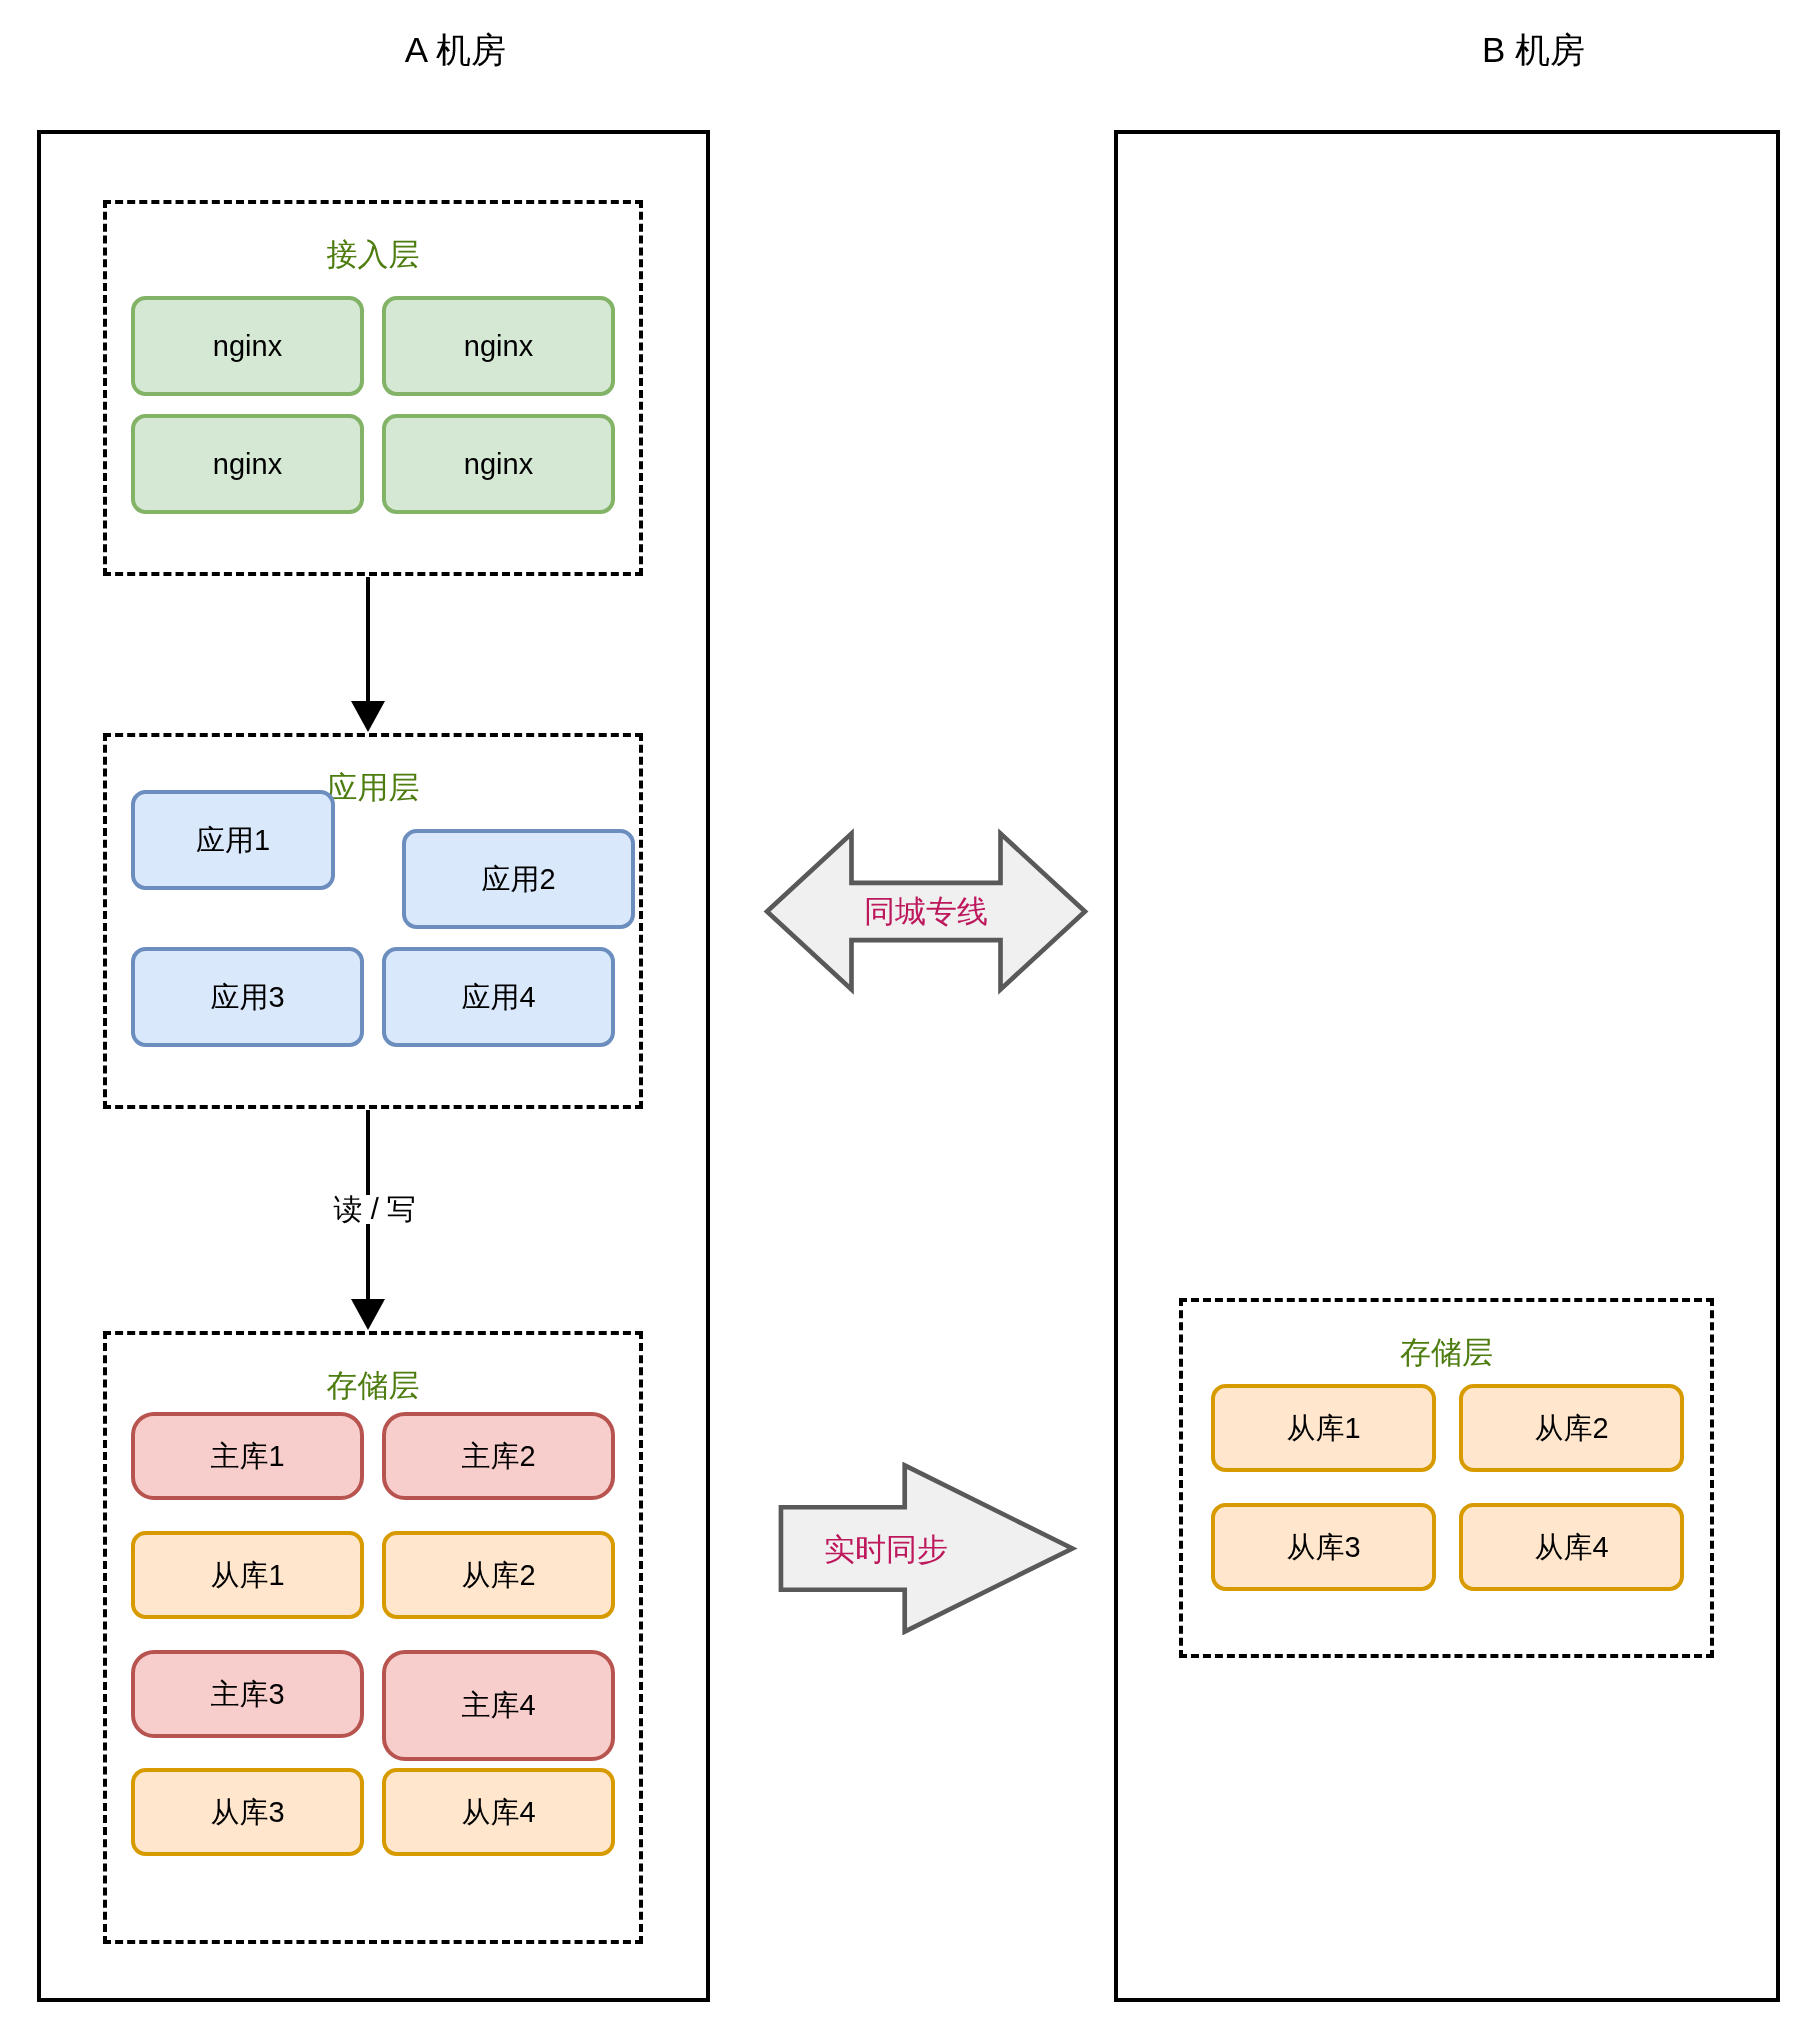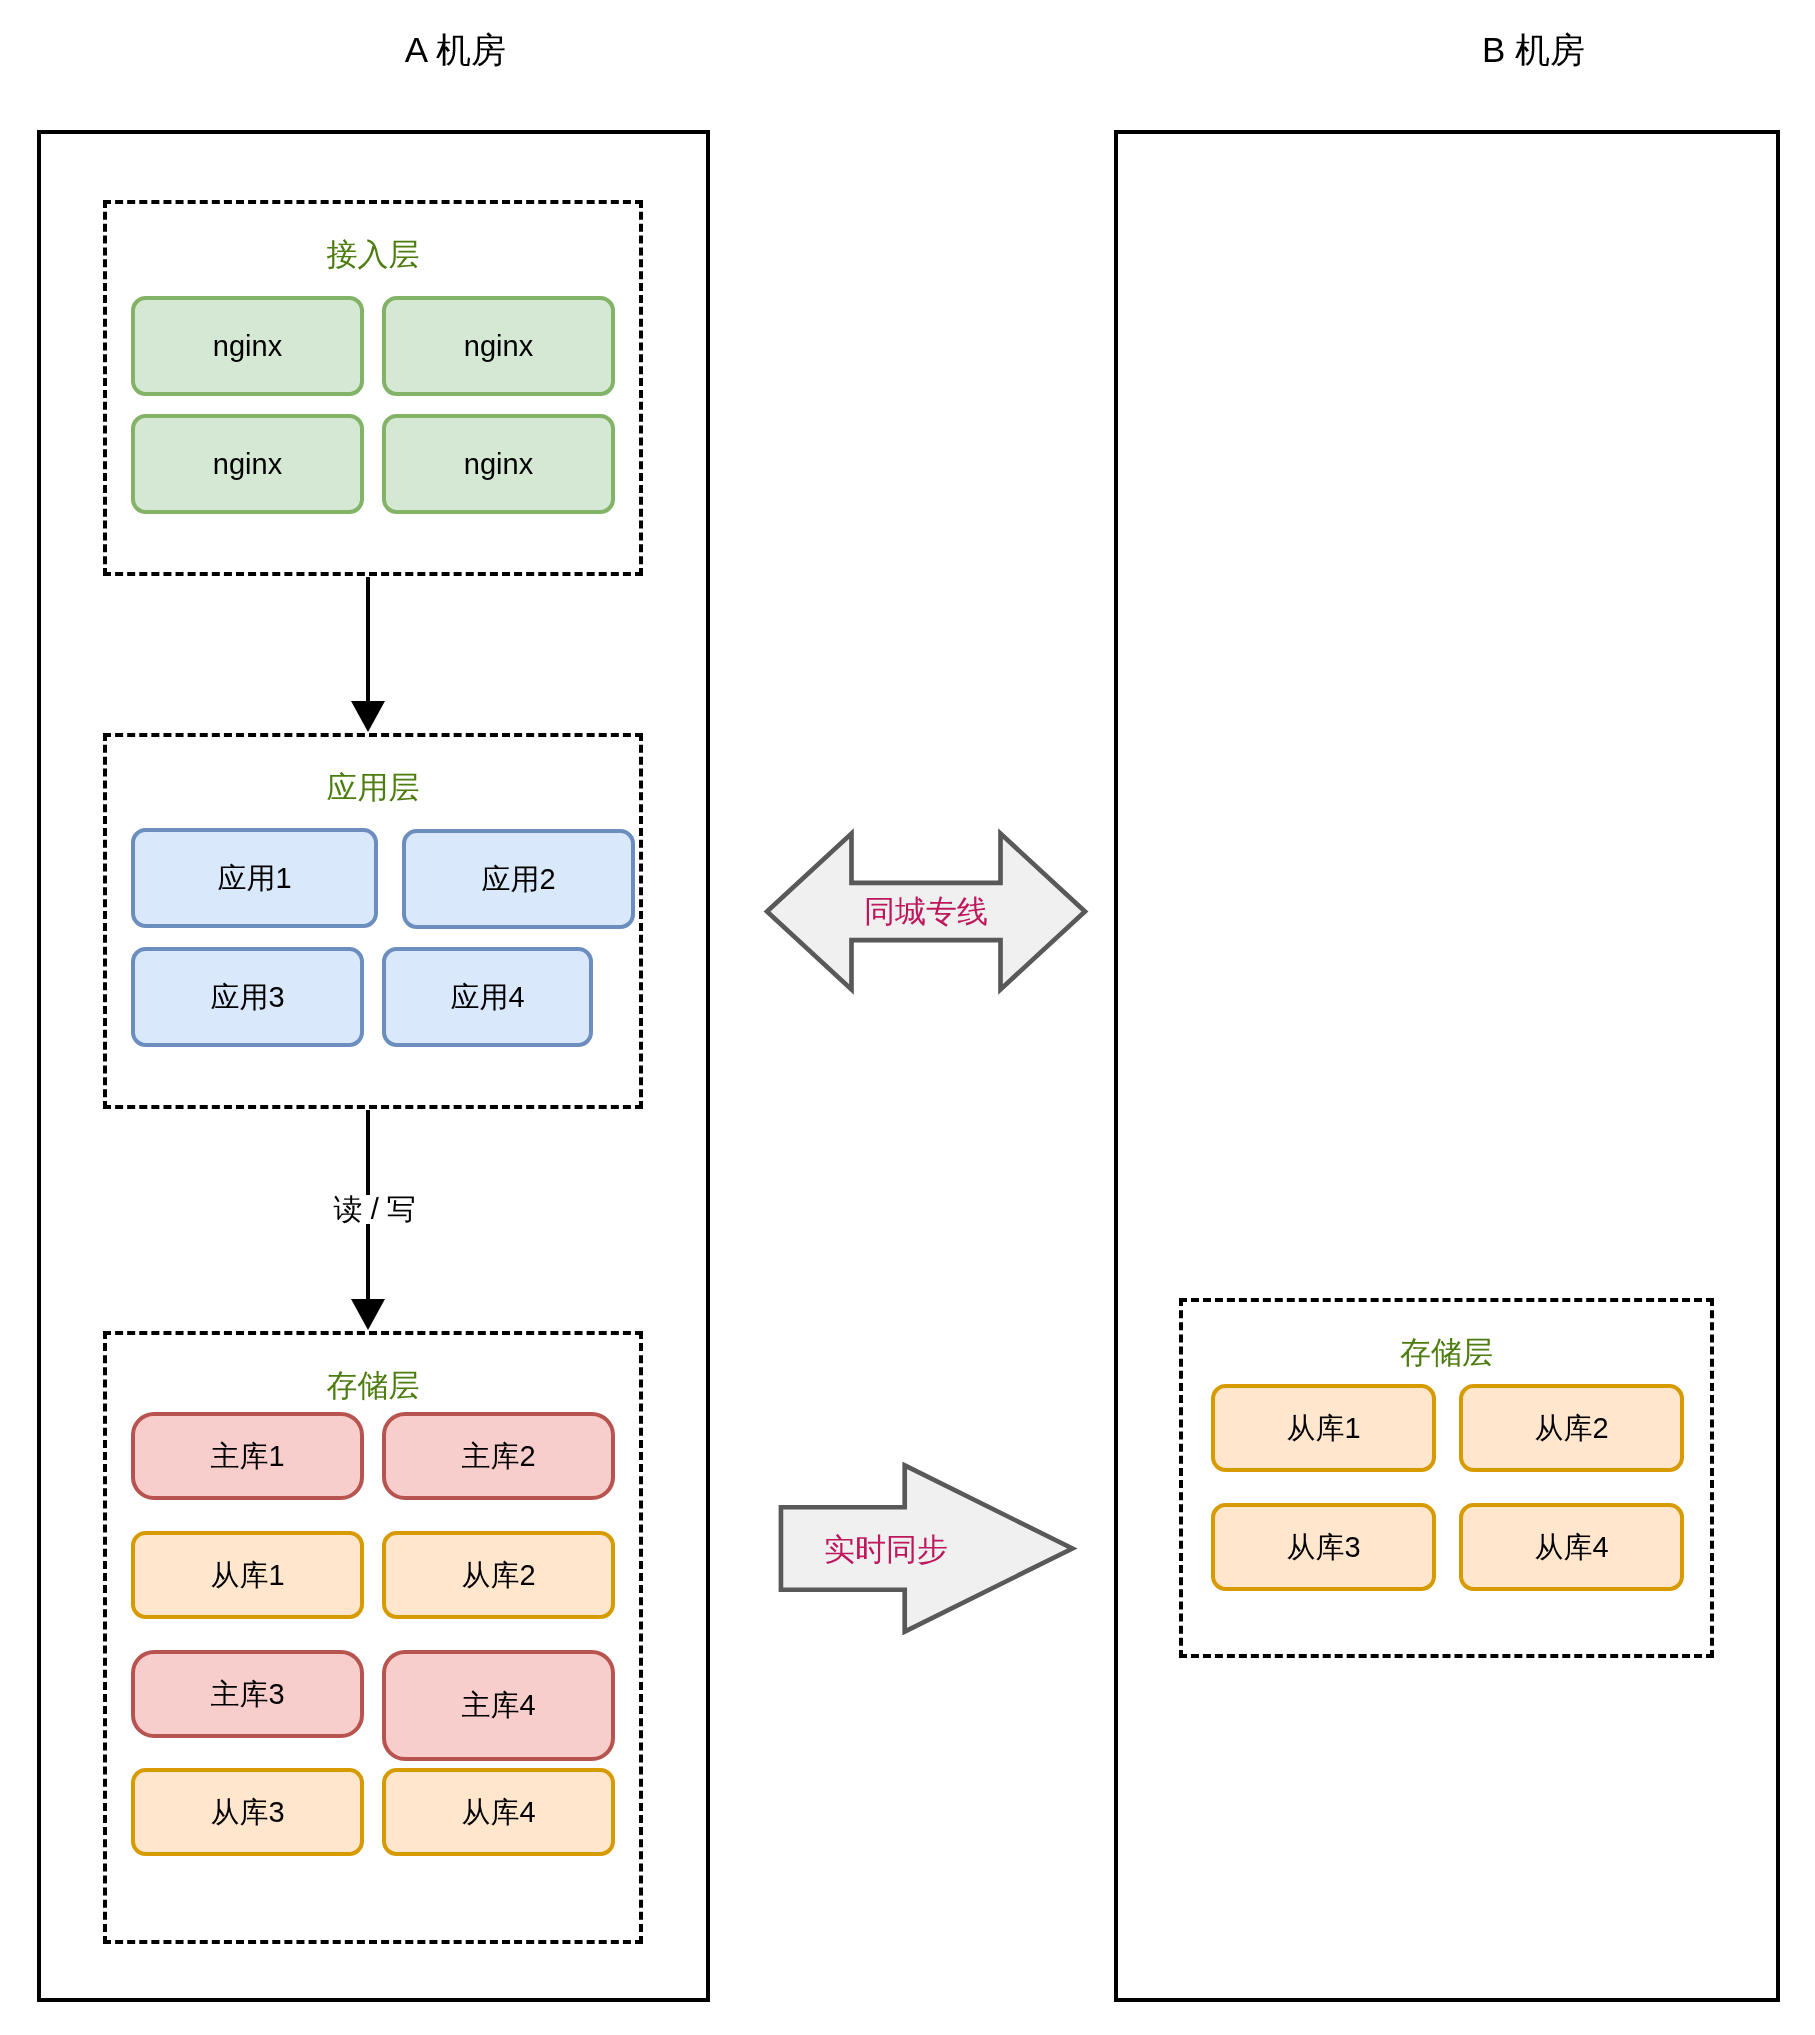--- a/index.html
+++ b/index.html
@@ -145,30 +145,30 @@
   </div>
 
   <div class="v-arrow" style="left:368px; top:577px; height:155px;">
     <div class="shaft" style="height:127px;"></div>
     <div class="head" style="top:124px;"></div>
   </div>
 
   <div class="layer-box" style="left:103px; top:733px; width:540px; height:376px;">
     <div class="layer-title" style="top:35px;">应用层</div>
   </div>
-  <div class="node blue" style="left:131px; top:828px; width:247px; height:100px;">
+  <div class="node blue" style="left:131px; top:790px; width:204px; height:100px;">
     <span>应用1</span>
   </div>
   <div class="node blue" style="left:382px; top:829px; width:233px; height:100px;margin-left:20px;">
     <span>应用2</span>
   </div>
   <div class="node blue" style="left:131px; top:947px; width:233px; height:100px;">
     <span>应用3</span>
   </div>
-  <div class="node blue" style="left:382px; top:947px; width:211px; height:100px;">
+  <div class="node blue" style="left:382px; top:947px; width:233px; height:100px;">
     <span>应用4</span>
   </div>
 
   <div class="v-arrow" style="left:368px; top:1110px; height:220px;">
     <div class="shaft" style="height:191px;"></div>
     <div class="head" style="top:189px;"></div>
   </div>
   <div class="arrow-label" style="left:268px; top:1195px; width:200px;">读 / 写</div>
 
   <div class="layer-box" style="left:103px; top:1331px; width:540px; height:613px;">

